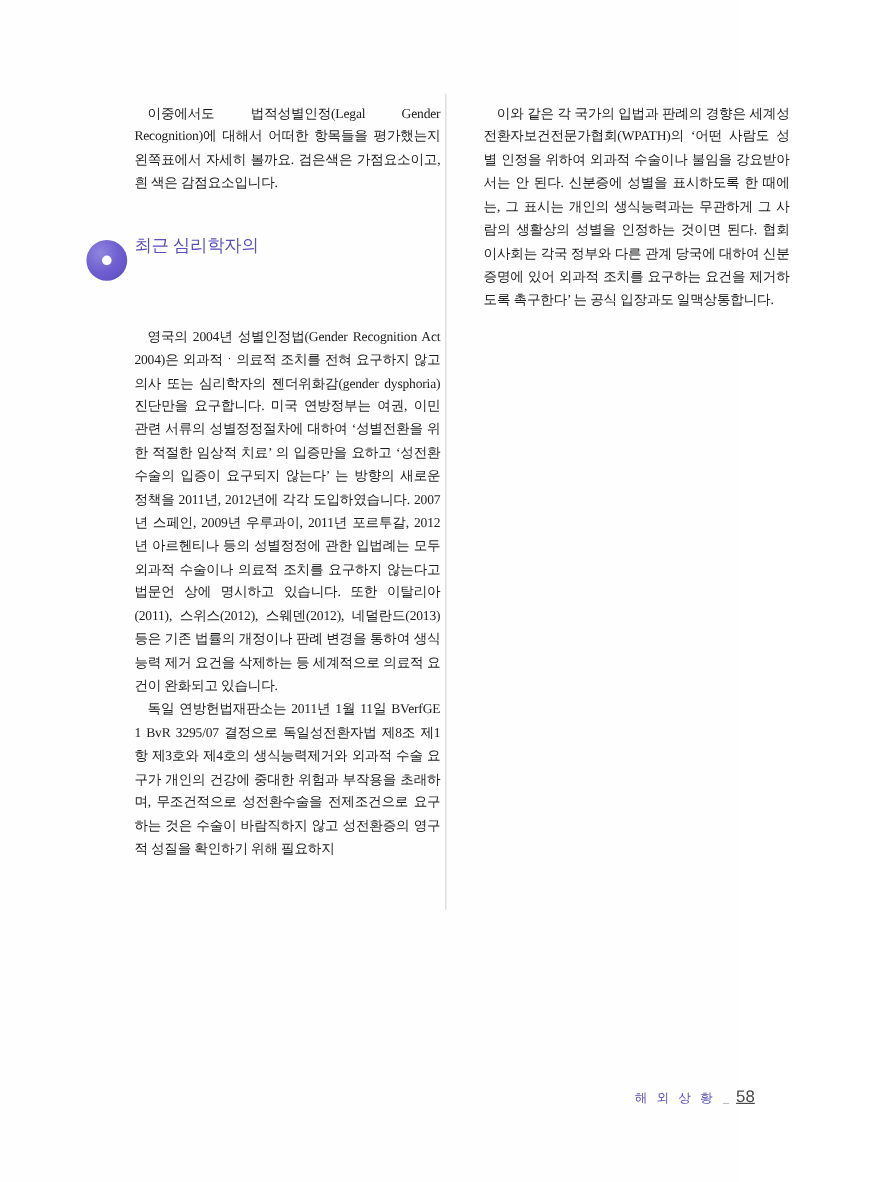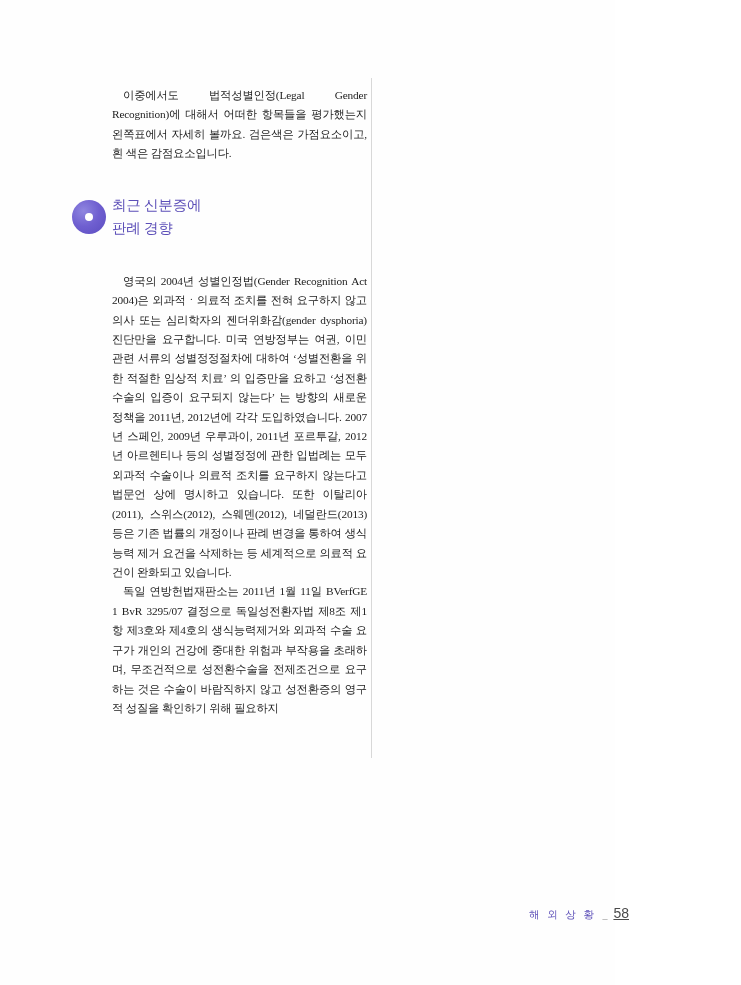--- a/index.html
+++ b/index.html
@@ -128,30 +128,30 @@
 
   <div class="column-divider"></div>
 
   <div class="col col-left">
 
     <p>이중에서도 법적성별인정(Legal Gender Recognition)에 대해서 어떠한 항목들을 평가했는지 왼쪽표에서 자세히 볼까요. 검은색은 가점요소이고, 흰 색은 감점요소입니다.</p>
 
     <div class="section-head">
       <span class="section-dot"></span>
       <div class="section-title">
-        <span>최근 신분증에</span>
-        <span>판례 경향</span>
+        <span>최근 심리학자의</span>
       </div>
     </div>
 
     <p>영국의 2004년 성별인정법(Gender Recognition Act 2004)은 외과적ㆍ의료적 조치를 전혀 요구하지 않고 의사 또는 심리학자의 젠더위화감(gender dysphoria) 진단만을 요구합니다. 미국 연방정부는 여권, 이민 관련 서류의 성별정정절차에 대하여 ‘성별전환을 위한 적절한 임상적 치료’ 의 입증만을 요하고 ‘성전환수술의 입증이 요구되지 않는다’ 는 방향의 새로운 정책을 2011년, 2012년에 각각 도입하였습니다. 2007년 스페인, 2009년 우루과이, 2011년 포르투갈, 2012년 아르헨티나 등의 성별정정에 관한 입법례는 모두 외과적 수술이나 의료적 조치를 요구하지 않는다고 법문언 상에 명시하고 있습니다. 또한 이탈리아(2011), 스위스(2012), 스웨덴(2012), 네덜란드(2013) 등은 기존 법률의 개정이나 판례 변경을 통하여 생식능력 제거 요건을 삭제하는 등 세계적으로 의료적 요건이 완화되고 있습니다.</p>
     <p>독일 연방헌법재판소는 2011년 1월 11일 BVerfGE 1 BvR 3295/07 결정으로 독일성전환자법 제8조 제1항 제3호와 제4호의 생식능력제거와 외과적 수술 요구가 개인의 건강에 중대한 위험과 부작용을 초래하며, 무조건적으로 성전환수술을 전제조건으로 요구하는 것은 수술이 바람직하지 않고 성전환증의 영구적 성질을 확인하기 위해 필요하지</p>
   </div>
 
   <div class="col col-right">
+    <p>이와 같은 각 국가의 입법과 판례의 경향은 세계성전환자보건전문가협회(WPATH)의 ‘어떤 사람도 성별 인정을 위하여 외과적 수술이나 불임을 강요받아서는 안 된다. 신분증에 성별을 표시하도록 한 때에는, 그 표시는 개인의 생식능력과는 무관하게 그 사람의 생활상의 성별을 인정하는 것이면 된다. 협회 이사회는 각국 정부와 다른 관계 당국에 대하여 신분 증명에 있어 외과적 조치를 요구하는 요건을 제거하도록 촉구한다’ 는 공식 입장과도 일맥상통합니다.</p>
   </div>
 
   <div class="footer">
     <div class="footer-inner">
       <span class="footer-label">해 외 상 황</span>
       <span class="footer-sep">_</span>
       <span class="footer-page">58</span>
     </div>
   </div>
 

